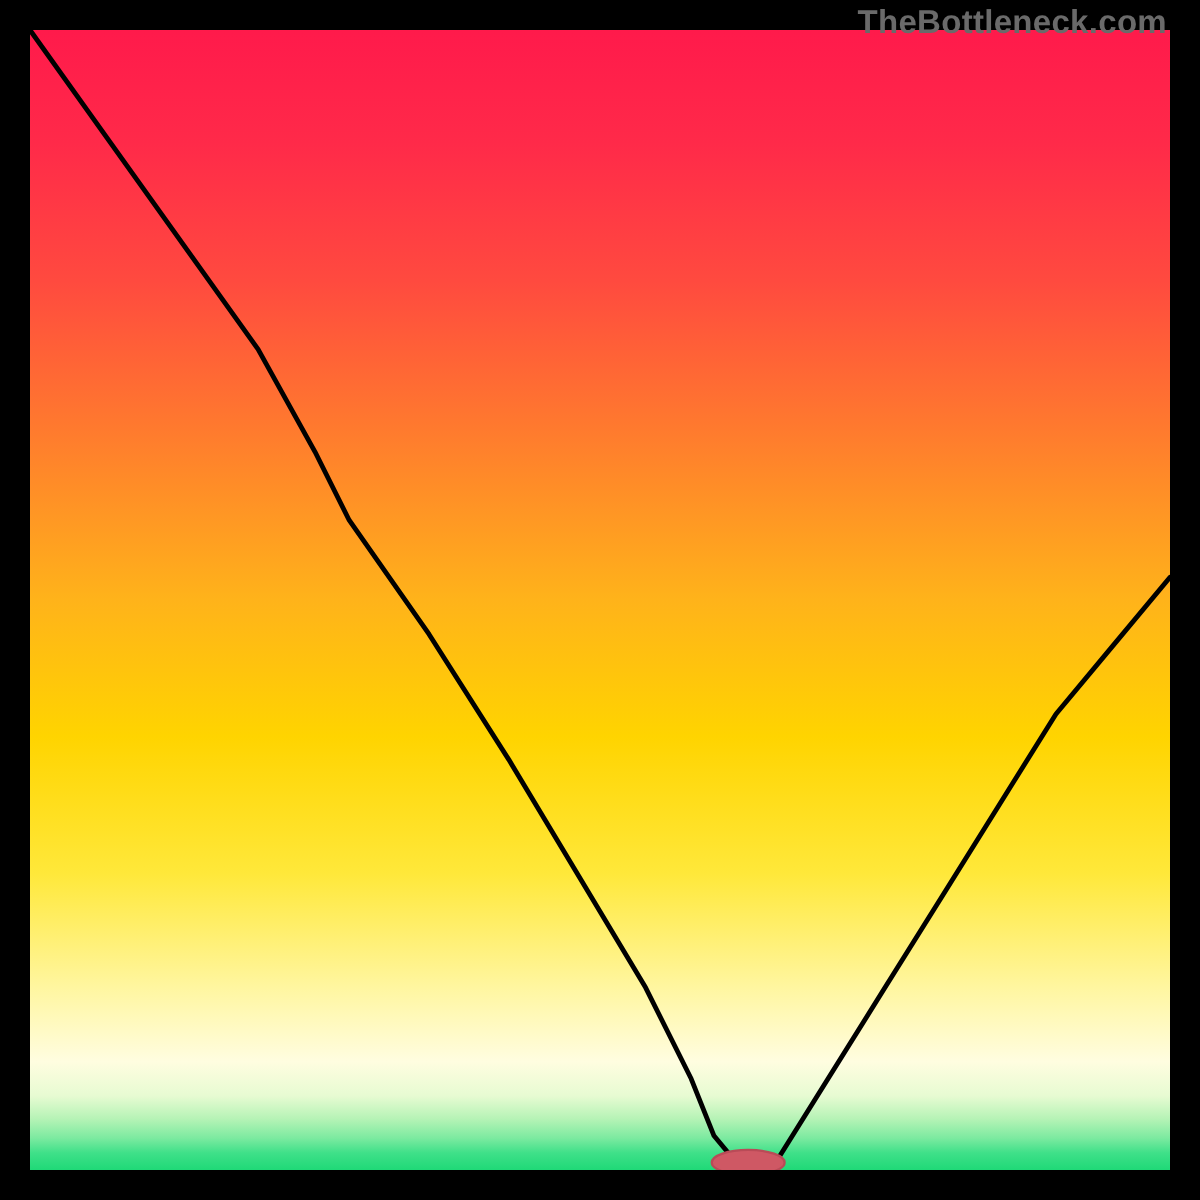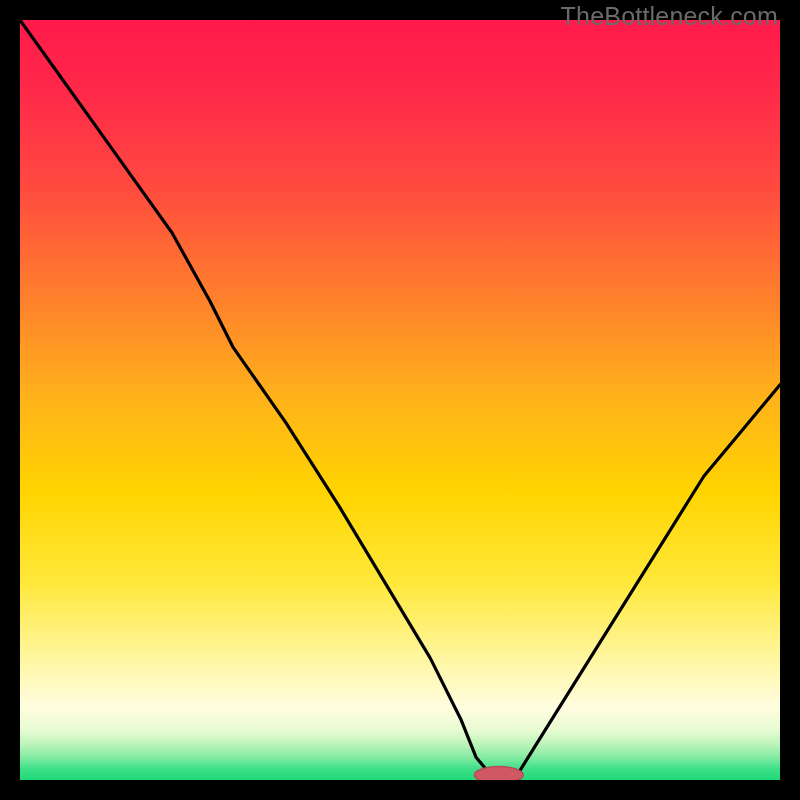--- a/index.html
+++ b/index.html
@@ -31,22 +31,22 @@
     top: 0;
     width: 760px;
     height: 760px;
     display: block;
   }
   .watermark {
     position: absolute;
     top: 2px;
     right: 22px;
     font-family: Arial, Helvetica, sans-serif;
-    font-size: 25px;
-    font-weight: 400;
+    font-size: 22px;
+    font-weight: 700;
     color: #6a6a6a;
     letter-spacing: 0.2px;
     user-select: none;
   }
 </style>
 </head>
 <body>
 
 <div class="frame">
 

